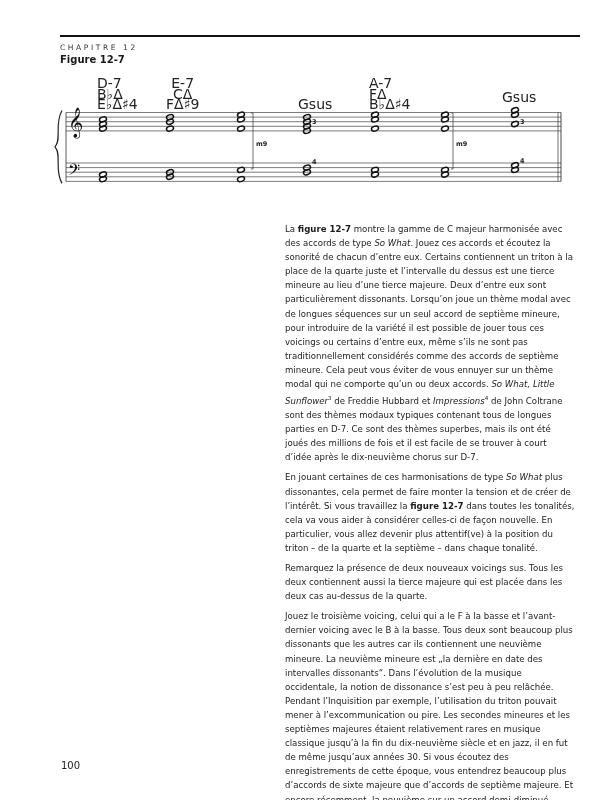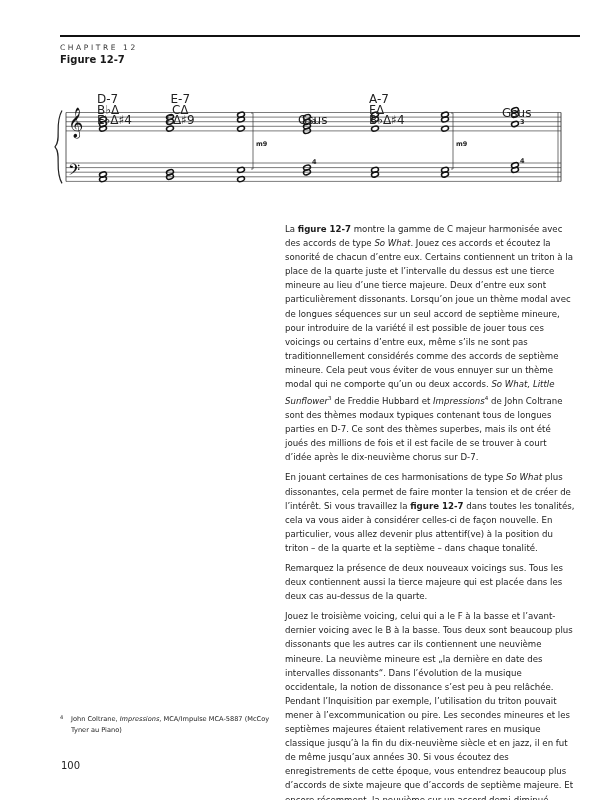--- a/index.html
+++ b/index.html
@@ -3,21 +3,21 @@
   <meta charset="utf-8">
   <style>
     html, body { margin: 0; padding: 0; background: #ffffff; }
     body { width: 609px; height: 800px; position: relative; overflow: hidden;
            font-family: "DejaVu Sans", sans-serif; color: #1a1a1a; }
     .header { position: absolute; left: 60px; top: 25px; width: 520px; }
     .chapter { font-size: 7.5px; letter-spacing: 2.6px; color: #333; margin-top: 18px; }
     .rule { position: absolute; left: 0; top: 10px; width: 520px; height: 2px; background: #111; }
     .fig-title { position: absolute; left: 60px; top: 54px; font-size: 10px; font-weight: bold; }
     .score { position: absolute; left: 0; top: 0; width: 609px; height: 200px; }
-    .chord-label { position: absolute; font-size: 12px; line-height: 10.5px; color: #222; margin-top: 16px; }
+    .chord-label { position: absolute; font-size: 14px; line-height: 10.5px; color: #222; }
     .body-text { position: absolute; left: 285px; top: 222px; width: 290px;
                  font-size: 8.6px; line-height: 14.1px; color: #1c1c1c; }
     .body-text p { margin: 0 0 6px 0; }
     .body-text b { font-weight: bold; }
     .footnotes { position: absolute; left: 60px; top: 714px; width: 215px;
                  font-size: 6.6px; line-height: 11.3px; color: #222; }
     .fn { position: relative; padding-left: 11px; }
     .fn .num { position: absolute; left: 0; top: -2px; font-size: 5px; }
     .page-num { position: absolute; left: 61px; top: 760px; font-size: 10px; color: #222; }
   </style>
@@ -120,16 +120,15 @@
 </div>
 
 <div class="body-text" id="body-text">
     <p><span>La </span><b>figure 12-7</b><span> montre la gamme de C majeur harmonisée avec des accords de type </span><i>So What</i><span>. Jouez ces accords et écoutez la sonorité de chacun d’entre eux. Certains contiennent un triton à la place de la quarte juste et l’intervalle du dessus est une tierce mineure au lieu d’une tierce majeure. Deux d’entre eux sont particulièrement dissonants. Lorsqu’on joue un thème modal avec de longues séquences sur un seul accord de septième mineure, pour introduire de la variété il est possible de jouer tous ces voicings ou certains d’entre eux, même s’ils ne sont pas traditionnellement considérés comme des accords de septième mineure. Cela peut vous éviter de vous ennuyer sur un thème modal qui ne comporte qu’un ou deux accords. </span><i>So What, Little Sunflower</i><sup style="font-size: 5.5px;">3</sup><span> de Freddie Hubbard et </span><i>Impressions</i><sup style="font-size: 5.5px;">4</sup><span> de John Coltrane sont des thèmes modaux typiques contenant tous de longues parties en D-7. Ce sont des thèmes superbes, mais ils ont été joués des millions de fois et il est facile de se trouver à court d’idée après le dix-neuvième chorus sur D-7.</span></p>
     <p><span>En jouant certaines de ces harmonisations de type </span><i>So What</i><span> plus dissonantes, cela permet de faire monter la tension et de créer de l’intérêt. Si vous travaillez la </span><b>figure 12-7</b><span> dans toutes les tonalités, cela va vous aider à considérer celles-ci de façon nouvelle. En particulier, vous allez devenir plus attentif(ve) à la position du triton – de la quarte et la septième – dans chaque tonalité.</span></p>
     <p><span>Remarquez la présence de deux nouveaux voicings sus. Tous les deux contiennent aussi la tierce majeure qui est placée dans les deux cas au-dessus de la quarte.</span></p>
     <p><span>Jouez le troisième voicing, celui qui a le F à la basse et l’avant-dernier voicing avec le B à la basse. Tous deux sont beaucoup plus dissonants que les autres car ils contiennent une neuvième mineure. La neuvième mineure est „la dernière en date des intervalles dissonants“. Dans l’évolution de la musique occidentale, la notion de dissonance s’est peu à peu relâchée. Pendant l’Inquisition par exemple, l’utilisation du triton pouvait mener à l’excommunication ou pire. Les secondes mineures et les septièmes majeures étaient relativement rares en musique classique jusqu’à la fin du dix-neuvième siècle et en jazz, il en fut de même jusqu’aux années 30. Si vous écoutez des enregistrements de cette époque, vous entendrez beaucoup plus d’accords de sixte majeure que d’accords de septième majeure. Et encore récemment, la neuvième sur un accord demi-diminué n’était pas acceptée.</span></p>
   </div>
 
 <div class="footnotes" id="footnotes">
-    <div class="fn"><span class="num">4</span><span>John Coltrane, </span><i>Impressions</i><span>, MCA/Impulse MCA-5887 (McCoy Tyner au Piano)</span></div>
   </div>
 
 <div class="page-num">100</div>
 
 </body></html>

